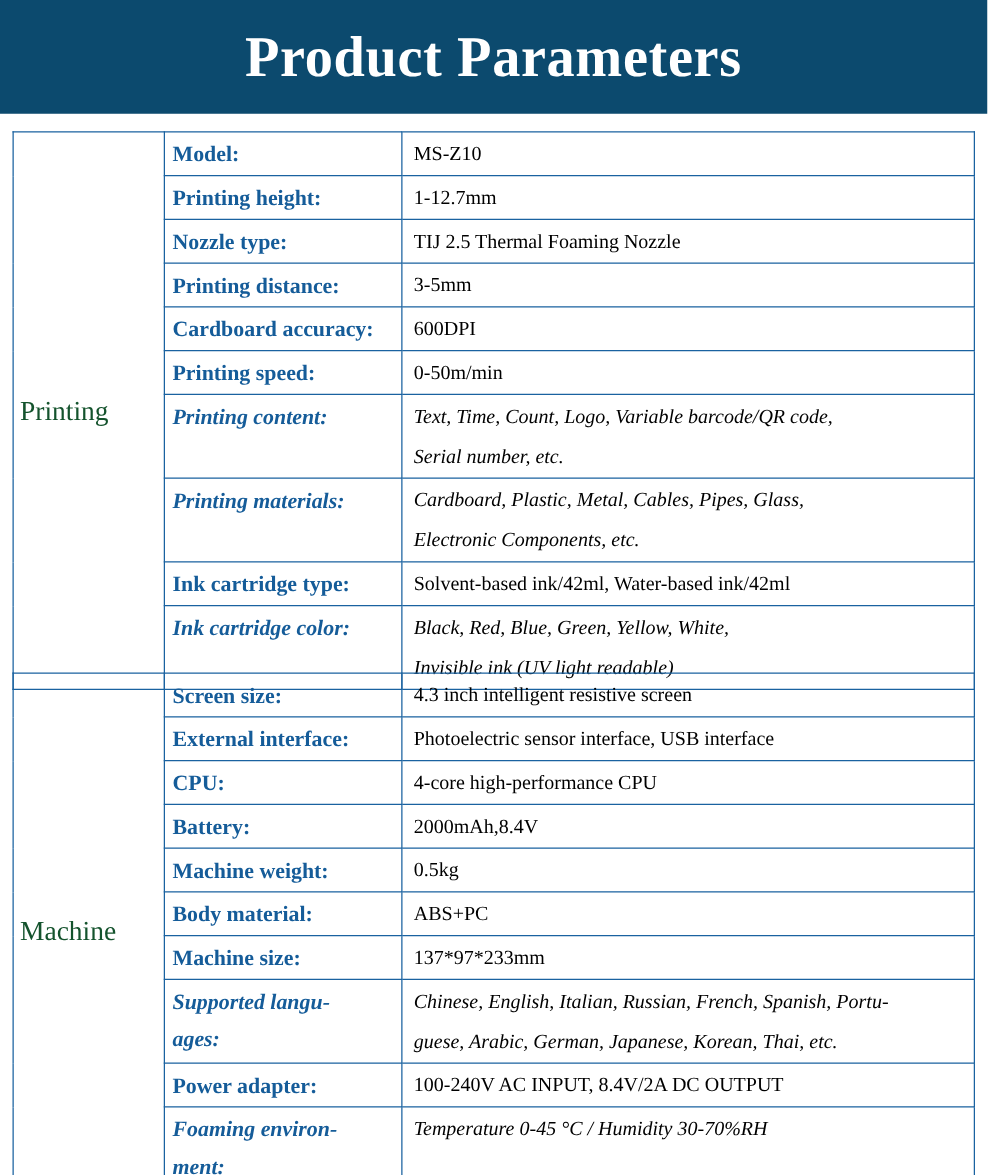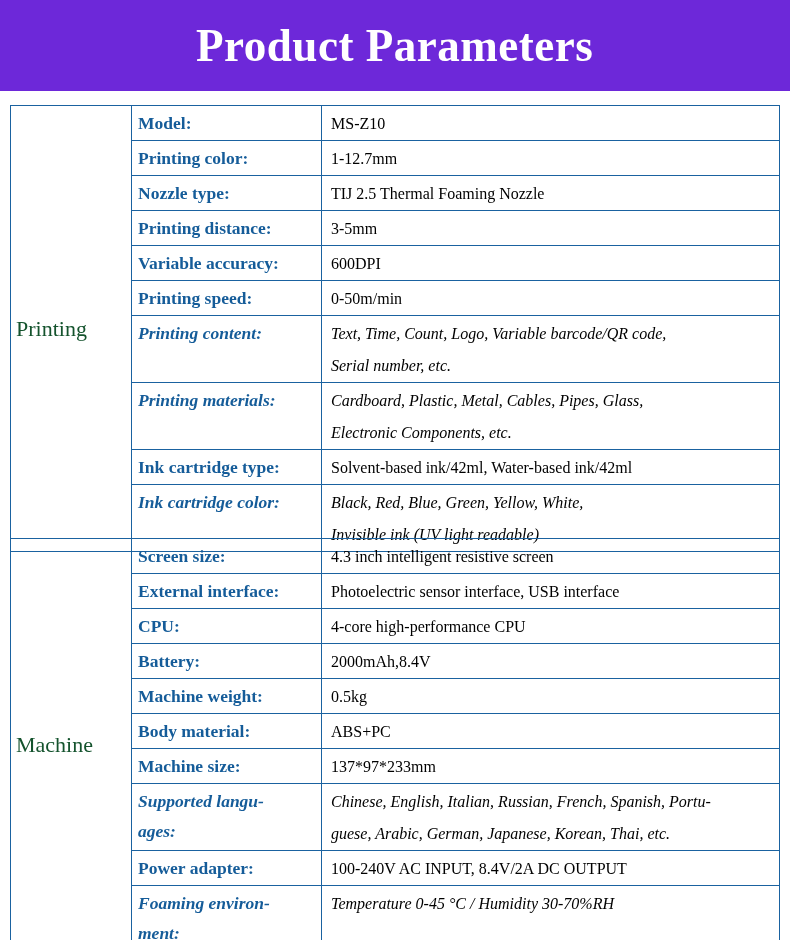--- a/index.html
+++ b/index.html
@@ -1,17 +1,17 @@
 <!DOCTYPE html>
 <html><head>
 <meta charset="utf-8">
 <style>
   html,body{margin:0;padding:0;background:#fff;}
   body{width:790px;height:940px;position:relative;overflow:hidden;font-family:"Liberation Serif","DejaVu Serif",serif;}
-  .banner{position:absolute;left:0;top:0;width:790px;height:91px;background:#6d28d9;display:flex;align-items:center;justify-content:center;}
+  .banner{position:absolute;left:0;top:0;width:790px;height:91px;background:#0c4a6e;display:flex;align-items:center;justify-content:center;}
   .banner h1{margin:0;color:#fff;font-family:"Liberation Serif",serif;font-weight:bold;font-size:46px;letter-spacing:0.5px;transform:scaleX(0.98);}
   table.spec{position:absolute;left:10px;width:770px;border-collapse:collapse;table-layout:fixed;color:#1a5e9a;}
   table.spec td{border:1.5px solid #1a62a0;vertical-align:top;padding:0;}
   td.cat{width:115px;vertical-align:middle !important;font-size:22px;padding-left:5px !important;color:#14532d;}
   td.lbl{width:183px;font-weight:bold;font-size:17.5px;padding:2px 0 0 6px !important;line-height:30px;color:#155c99;}
   td.val{font-size:16px;padding:2px 0 0 9px !important;line-height:32px;color:#000000;}
   tr.r1 td.lbl, tr.r1 td.val{height:30px;}
   tr.r2 td.lbl, tr.r2 td.val{height:62px;font-style:italic;}
 </style>
 </head>
@@ -22,33 +22,33 @@
 </div>
 
 <table class="spec" style="top:105px;">
   <tbody>
       <tr class="r1">
     <td class="cat" rowspan="10">Printing</td>
     <td class="lbl">Model:</td>
     <td class="val">MS-Z10</td>
   </tr>
   <tr class="r1">
-    <td class="lbl">Printing color:</td>
+    <td class="lbl">Printing height:</td>
     <td class="val">1-12.7mm</td>
   </tr>
   <tr class="r1">
     <td class="lbl">Nozzle type:</td>
     <td class="val">TIJ 2.5 Thermal Foaming Nozzle</td>
   </tr>
   <tr class="r1">
     <td class="lbl">Printing distance:</td>
     <td class="val">3-5mm</td>
   </tr>
   <tr class="r1">
-    <td class="lbl">Variable accuracy:</td>
+    <td class="lbl">Cardboard accuracy:</td>
     <td class="val">600DPI</td>
   </tr>
   <tr class="r1">
     <td class="lbl">Printing speed:</td>
     <td class="val">0-50m/min</td>
   </tr>
   <tr class="r2">
     <td class="lbl">Printing content:</td>
     <td class="val">
           <div>Text, Time, Count, Logo, Variable barcode/QR code,</div>

